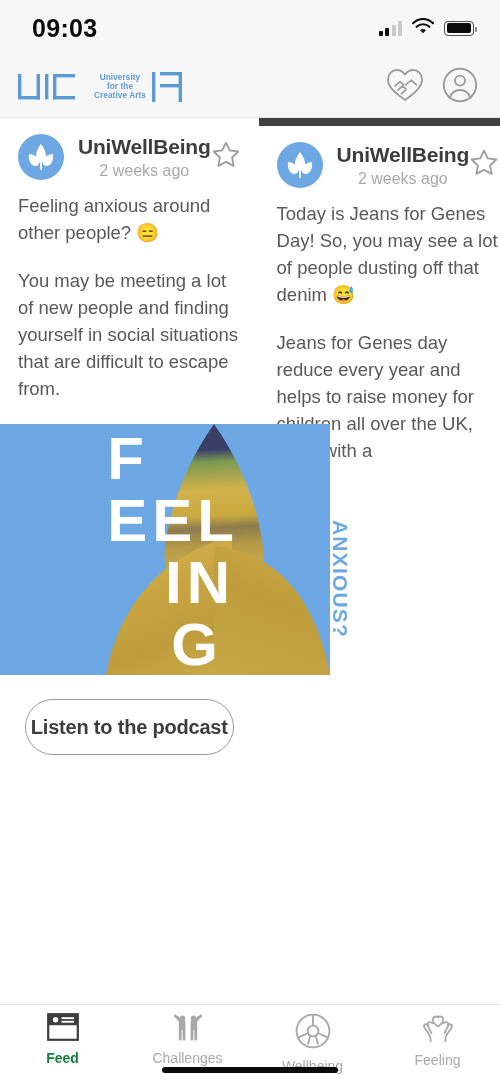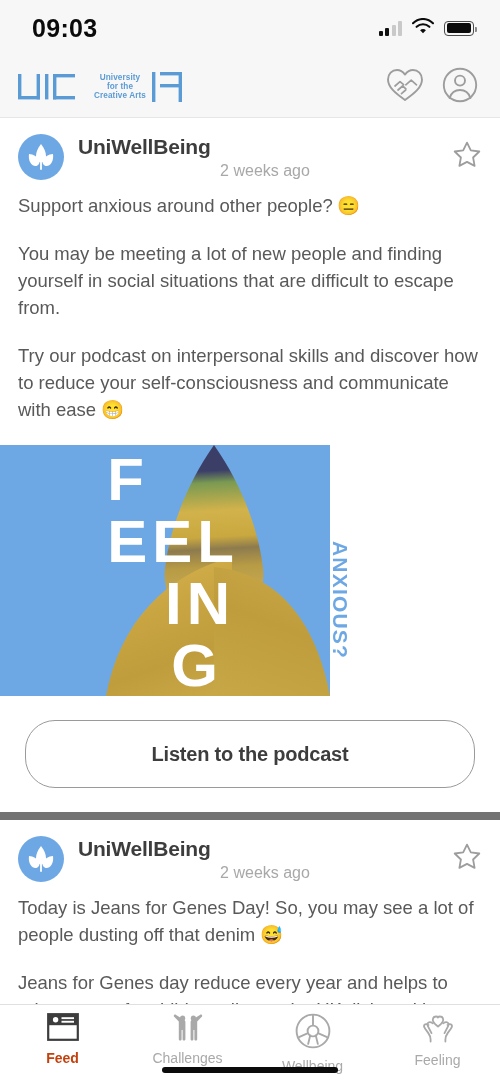--- a/index.html
+++ b/index.html
@@ -36,21 +36,21 @@
     border-bottom: 1px solid #e6e6e6;
     display: flex; align-items: center; justify-content: space-between;
     padding: 0 22px 0 18px;
     text-align: center;
   }
   .logo { display: flex; align-items: center; }
   .logo-words { font-size: 8.2px; line-height: 9.2px; font-weight: bold; color: #5b9bd5; margin-left: 4px; letter-spacing: .1px; }
   .appbar-icons { display: flex; align-items: center; gap: 18px; }
 
   
-  .feed { flex: 1 1 auto; overflow: hidden; background: #737373; display: flex; flex-direction: column; }
+  .feed { flex: 1 1 auto; overflow: hidden; background: #404040; display: flex; }
   .card { background: #ffffff; padding: 0 0 6px 0; }
   .card + .card { margin-top: 8px; }
 
   .post-head { display: flex; align-items: flex-start; padding: 16px 18px 2px 18px; }
   .avatar {
     width: 46px; height: 46px; border-radius: 50%;
     background: #6ea8e4; flex: 0 0 46px;
     display: flex; align-items: center; justify-content: center;
   }
   .post-meta { margin-left: 14px; flex: 1 1 auto; padding-top: 1px; }
@@ -99,37 +99,37 @@
   .art-vert {
     position: absolute; left: 352px; top: 96px;
     color: #6ea8e4; font-weight: bold; font-size: 21px; letter-spacing: 1.2px;
     transform: rotate(90deg); transform-origin: left top;
     white-space: nowrap;
   }
 
   
   .cta-wrap { padding: 24px 25px 18px 25px; }
   .cta {
-    width: 100%; height: 68px;
+    width: 100%; height: 56px;
     border: 1.6px solid #9a9a9a; border-radius: 30px;
     background: #ffffff; color: #3d3d3d;
     font-family: "Liberation Sans", sans-serif;
     font-size: 20px; font-weight: bold; letter-spacing: -.2px;
     cursor: pointer;
   }
 
   
   .tabbar {
     flex: 0 0 78px; height: 78px;
     background: #ffffff; border-top: 1px solid #e0e0e0;
     display: flex; align-items: flex-start; padding-top: 8px;
   }
   .tab { flex: 1 1 20%; display: flex; flex-direction: column; align-items: center; gap: 5px; cursor: pointer; }
   .tab-label { font-size: 14px; color: #a9a9a9; font-weight: normal; }
-  .tab.active .tab-label { color: #c2410c; font-weight: bold; }
+  .tab.active .tab-label { color: #15803d; font-weight: bold; }
   .home-ind { position: absolute; left: 50%; bottom: 9px; transform: translateX(-50%); width: 176px; height: 6px; border-radius: 3px; background: #0b0b0b; }
 </style>
 </head>
 <body>
 
 <div class="phone">
 
   <div class="statusbar">
     <div class="status-time">09:03</div>
     <div class="status-right">
@@ -214,23 +214,22 @@
           <div class="post-time">2 weeks ago</div>
         </div>
         <div class="star-btn">
           <svg width="30" height="30" viewBox="0 0 30 30" fill="none">
             <path d="M15 2.6l3.8 7.7 8.5 1.2-6.2 6 1.5 8.4L15 21.9l-7.6 4 1.5-8.4-6.2-6 8.5-1.2L15 2.6z" stroke="#9d9d9d" stroke-width="1.8" stroke-linejoin="round"></path>
           </svg>
         </div>
       </div>
 
       <div class="post-body">
-        <p>Support anxious around other people? 😑</p>
+        <p>Feeling anxious around other people? 😑</p>
         <p>You may be meeting a lot of new people and finding yourself in social situations that are difficult to escape from.</p>
-        <p>Try our podcast on interpersonal skills and discover how to reduce your self-consciousness and communicate with ease 😁</p>
       </div>
 
       <div class="art-wrap">
         <div class="art">
           <div class="leaf-a"></div>
           <div class="leaf-b"></div>
           <div class="leaf-c"></div>
           <div class="art-letters">
             <span class="ln1">F</span>
             <span class="ln2">EEL</span>

